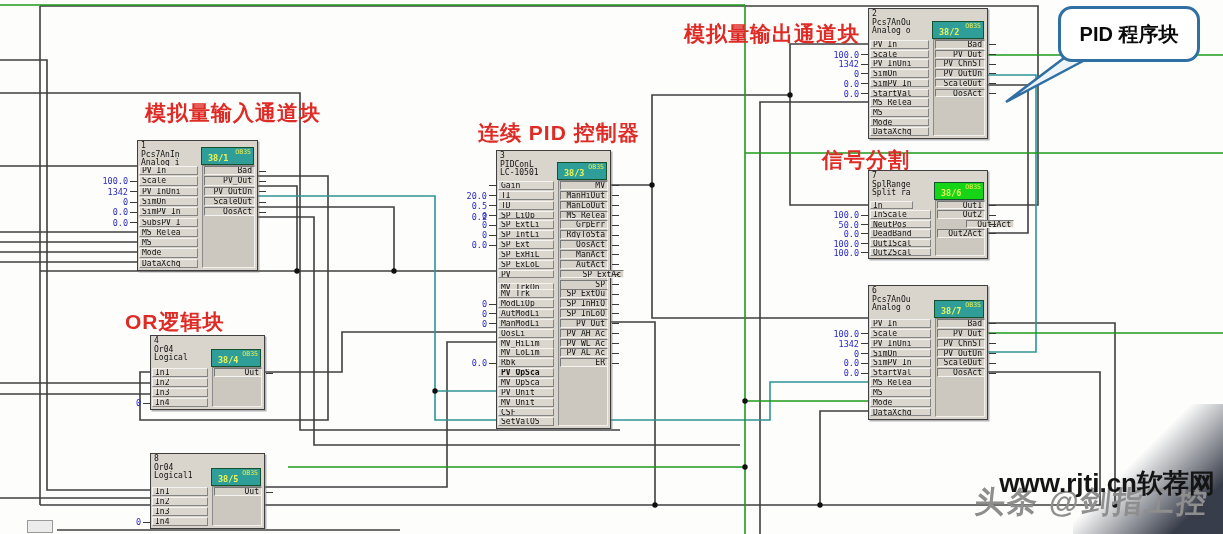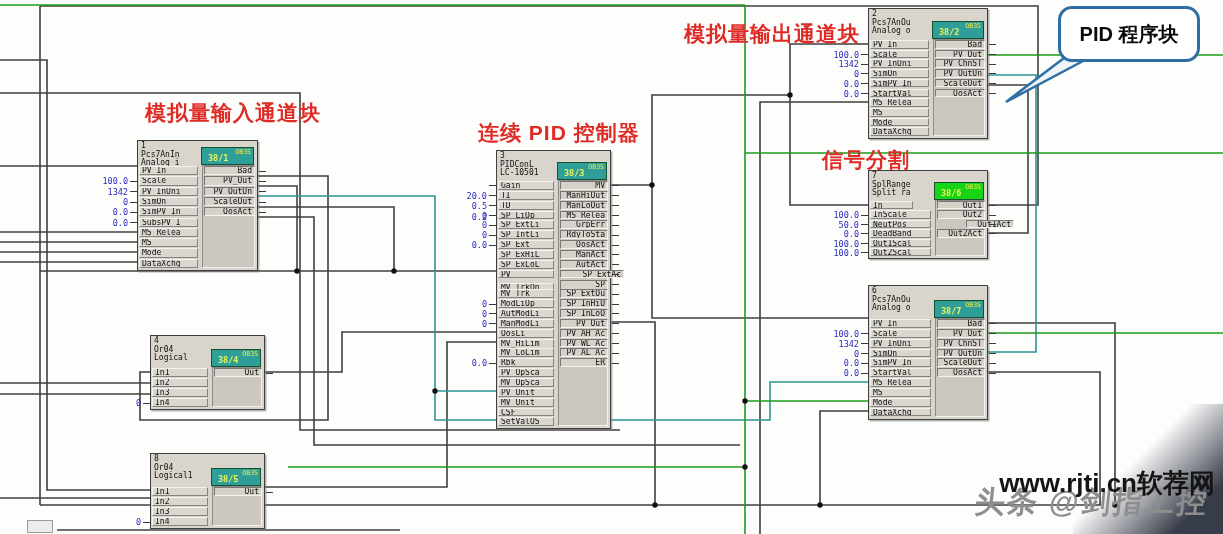--- a/index.html
+++ b/index.html
@@ -222,21 +222,21 @@
         <div class="ptick" style="left: -8px; top: 162.475px;"></div>
         <div class="prow in" style="left: 1px; top: 167.9px; width: 56px; height: 8.85px;">ManModLi</div>
         <div class="pval" style="left: -56px; top: 167.9px;">0</div>
         <div class="ptick" style="left: -8px; top: 172.325px;"></div>
         <div class="prow in" style="left: 1px; top: 177.75px; width: 56px; height: 8.85px;">OosLi</div>
         <div class="prow in" style="left: 1px; top: 187.6px; width: 56px; height: 27px;">MV_HiLim</div>
         <div class="prow in" style="left: 1px; top: 197.45px; width: 56px; height: 8.85px;">MV_LoLim</div>
         <div class="prow in" style="left: 1px; top: 207.3px; width: 56px; height: 8.85px;">Rbk</div>
         <div class="pval" style="left: -56px; top: 207.3px;">0.0</div>
         <div class="ptick" style="left: -8px; top: 211.725px;"></div>
-        <div class="prow in" style="left: 1px; top: 217.15px; width: 56px; height: 8.85px;">PV_OpSca</div>
+        <div class="prow in" style="left: 1px; top: 217.15px; width: 56px; height: 8.85px; font-weight: bold;">PV_OpSca</div>
         <div class="prow in" style="left: 1px; top: 227px; width: 56px; height: 8.85px;">MV_OpSca</div>
         <div class="prow in" style="left: 1px; top: 236.85px; width: 56px; height: 8.85px;">PV_Unit</div>
         <div class="prow in" style="left: 1px; top: 246.7px; width: 56px; height: 8.85px;">MV_Unit</div>
         <div class="prow in" style="left: 1px; top: 256.55px; width: 56px; height: 8.85px;">CSF</div>
         <div class="prow in" style="left: 1px; top: 266.4px; width: 56px; height: 8.85px;">SetValOS</div>
         <div class="prow out" style="left: 63px; top: 30px; width: 48px; height: 8.85px;">MV</div>
         <div class="stub" style="right: -9px; top: 34.425px;"></div>
         <div class="prow out" style="left: 63px; top: 39.85px; width: 48px; height: 8.85px;">ManHiOut</div>
         <div class="stub" style="right: -9px; top: 44.275px;"></div>
         <div class="prow out" style="left: 63px; top: 49.7px; width: 48px; height: 8.85px;">ManLoOut</div>
@@ -385,20 +385,21 @@
         <div class="ptick" style="left: -8px; top: 67.5px;"></div>
         <div class="prow out" style="left: 63px; top: 33px; width: 48px; height: 9px;">Out</div>
         <div class="stub" style="right: -9px; top: 37.5px;"></div>
       </div>
     </div>
 
   <div class="redlabel" style="left:145px;top:99px">模拟量输入通道块</div>
   <div class="redlabel" style="left:478px;top:119px">连续 PID 控制器</div>
   <div class="redlabel" style="left:684px;top:20px">模拟量输出通道块</div>
   <div class="redlabel" style="left:822px;top:146px">信号分割</div>
+  <div class="redlabel" style="left:125px;top:308px">OR逻辑块</div>
 
   <svg id="callout-tail" width="1223" height="534" style="left:0;top:0;pointer-events:none">
     <polygon points="1072,52 1100,52 1006,102" fill="#eef4fa" stroke="#2f6fa4" stroke-width="2.5"></polygon>
   </svg>
   <div class="callout" style="left:1058px;top:6px;width:136px;height:50px">PID 程序块</div>
 
 
   <div class="scrap" style="left:27px;top:520px;width:26px;height:13px"></div>
 
   <div class="cornershadow"></div>

